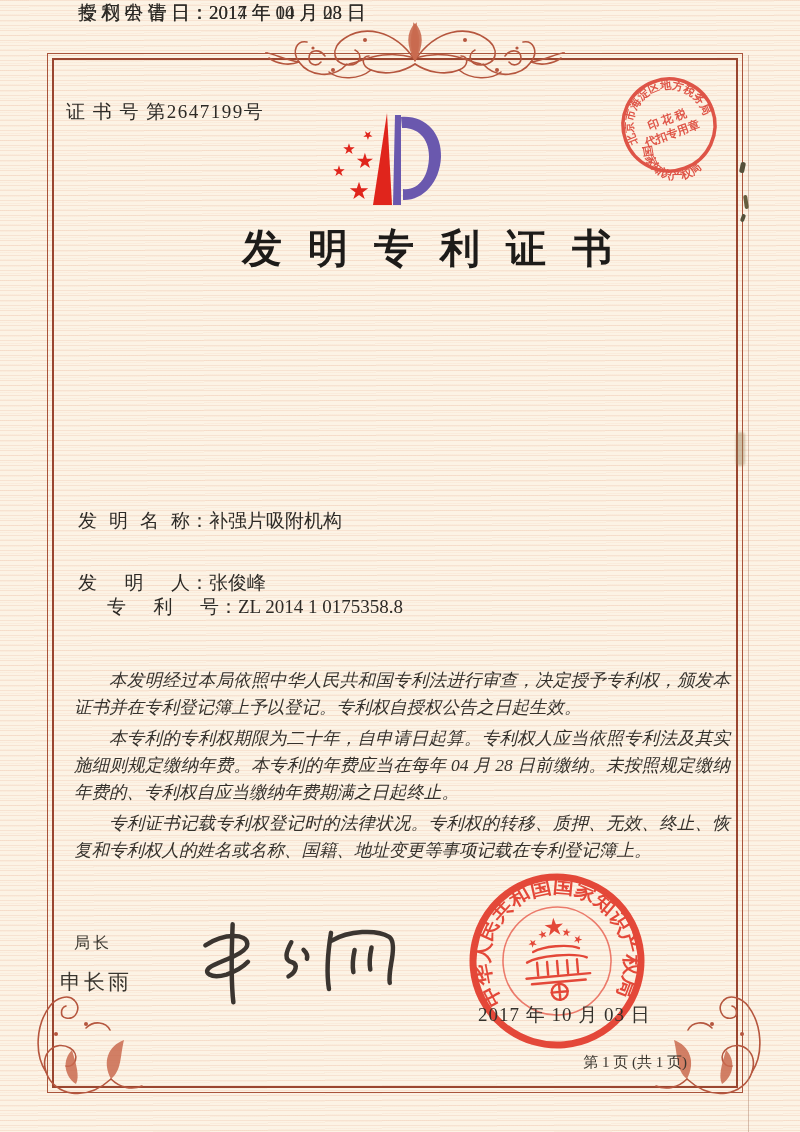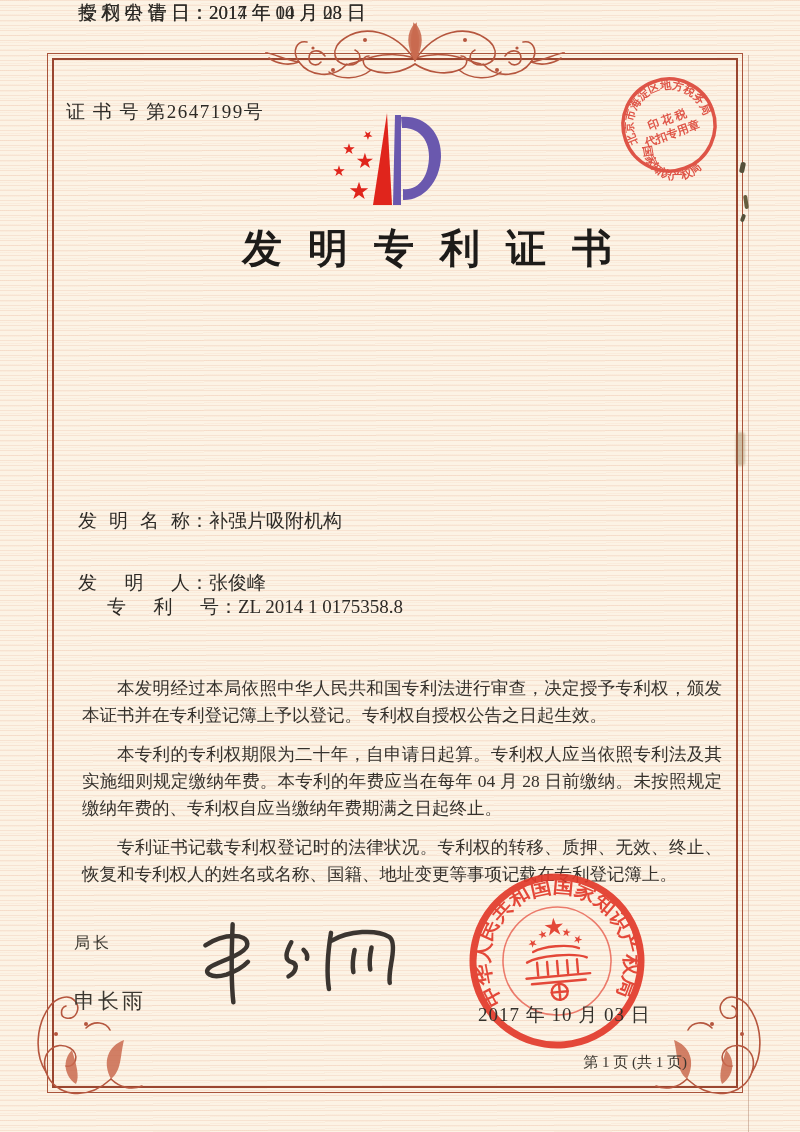--- a/index.html
+++ b/index.html
@@ -36,23 +36,23 @@
   .field-row:nth-of-type(2){top:390px;}
   .field-row:nth-of-type(3){top:450px;}
   .field-row:nth-of-type(4){top:508px;}
   .field-row:nth-of-type(5){top:570px;}
   .field-row:nth-of-type(6){top:594px;margin-left:29px;}
   .body-text{
     left:70px;top:663px;width:664px;
     font-size:17.5px;line-height:27px;text-align:justify;
     color:#35312c;
   }
-  .body-text p{margin:12px;text-indent:2em;}
+  .body-text p{margin:4px;text-indent:2em;font-style:italic;}
   .officer-title{left:74px;top:933px;font-size:16px;letter-spacing:3px;font-family:"Liberation Sans","DejaVu Sans",sans-serif;color:#3a362f;}
-  .officer-name{left:74px;top:968px;font-size:21px;letter-spacing:3px;font-family:"Liberation Sans","DejaVu Sans",sans-serif;color:#3a362f;margin-top:19px;}
+  .officer-name{left:60px;top:968px;font-size:21px;letter-spacing:3px;font-family:"Liberation Sans","DejaVu Sans",sans-serif;color:#3a362f;}
   .issue-date{left:478px;top:1002px;font-size:19px;letter-spacing:1px;color:#33302b;}
   .page-footer{left:47px;top:1053px;width:640px;text-align:right;font-size:15px;color:#3a362f;}
   .crease{left:748px;top:55px;width:1px;height:1077px;background:rgba(168,126,104,.45);}
   .speck{background:#55503a;border-radius:2px;}
   .s1{left:740px;top:162px;width:5px;height:11px;transform:rotate(12deg);}
   .s2{left:744px;top:195px;width:4px;height:14px;transform:rotate(-8deg);background:#665d3e;}
   .s3{left:741px;top:214px;width:4px;height:8px;transform:rotate(20deg);}
   .smudge{left:736px;top:432px;width:9px;height:34px;background:rgba(150,128,88,.45);filter:blur(1px);border-radius:4px;}
   svg text{font-family:"Liberation Serif","DejaVu Serif",serif;}
 </style>

